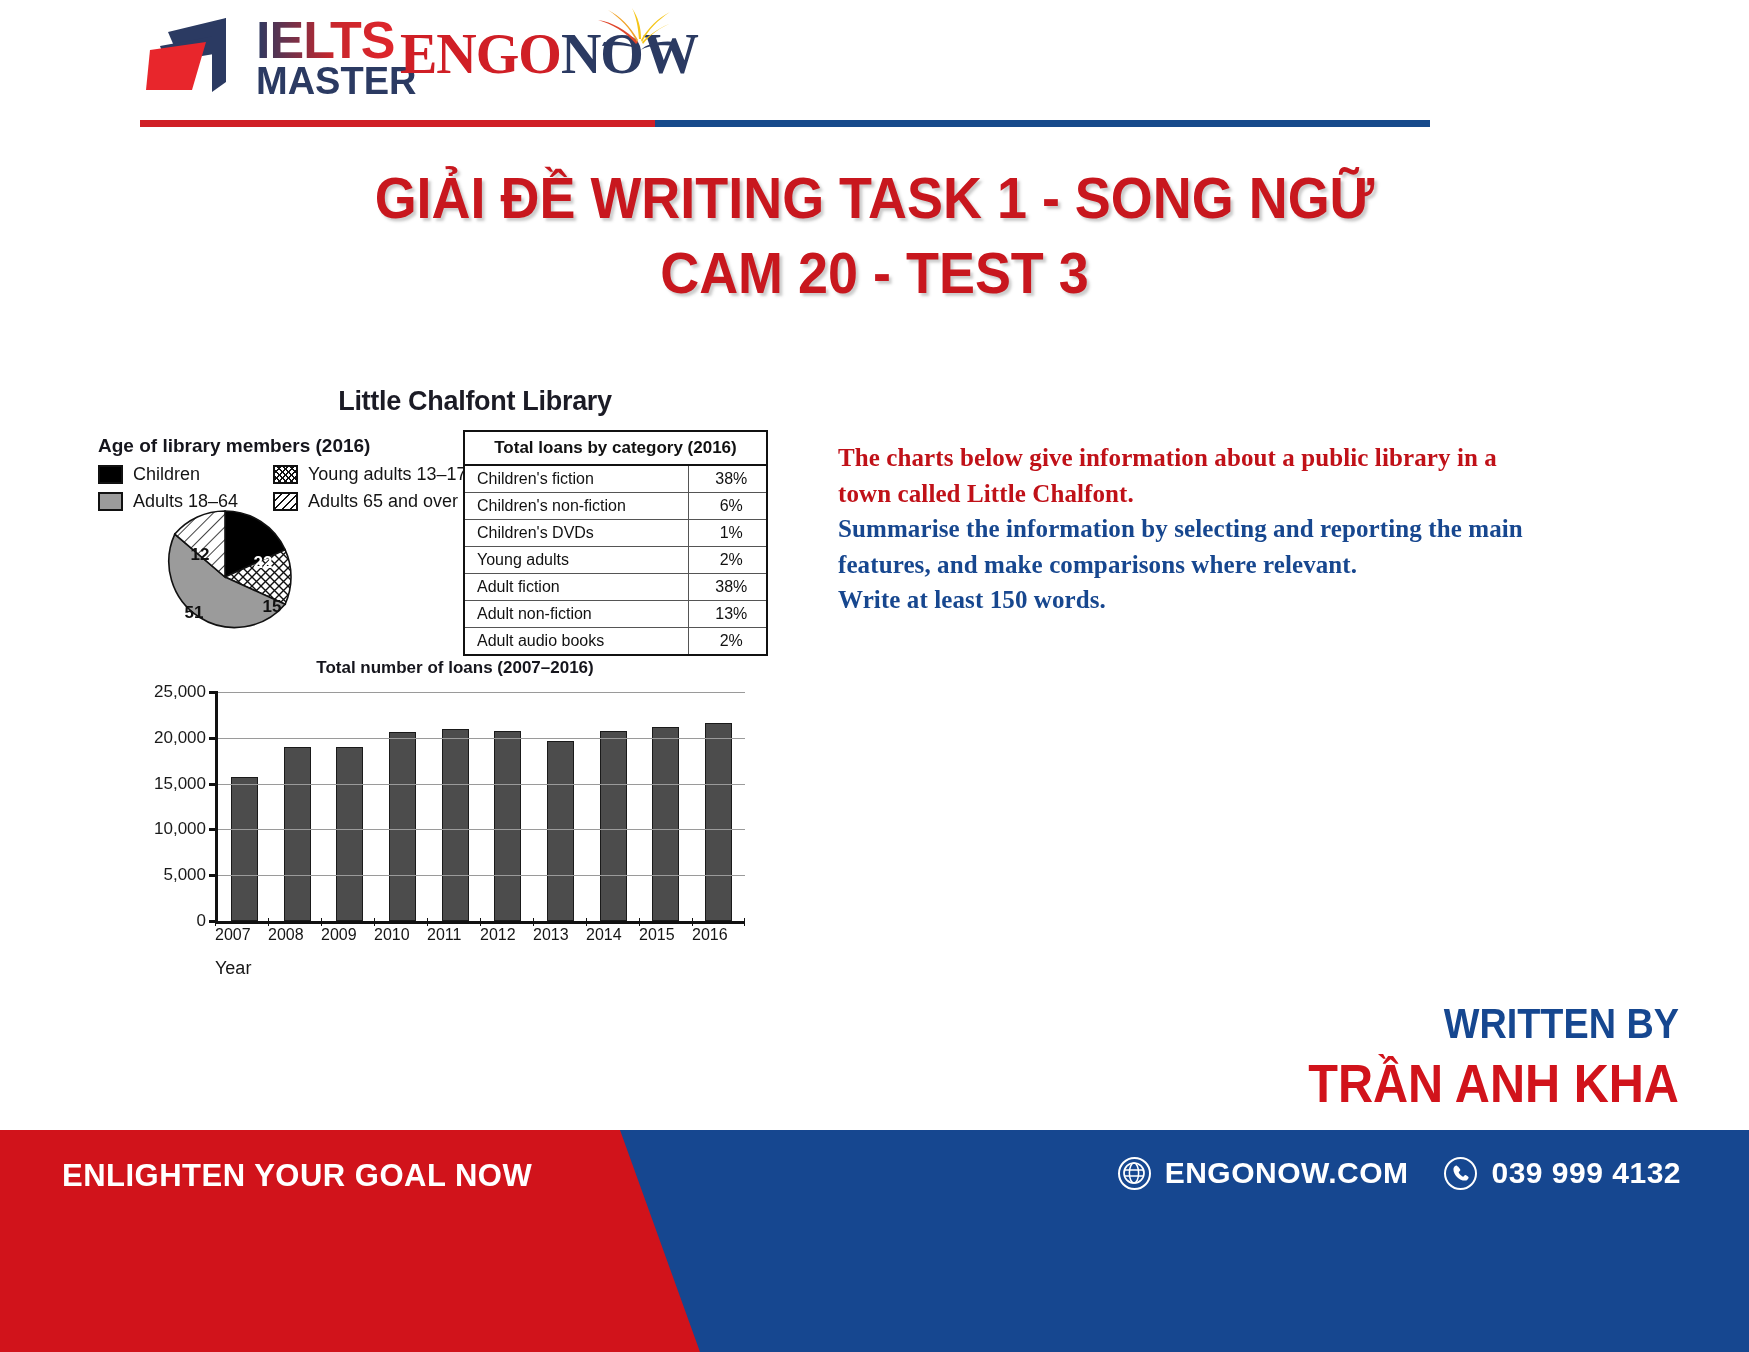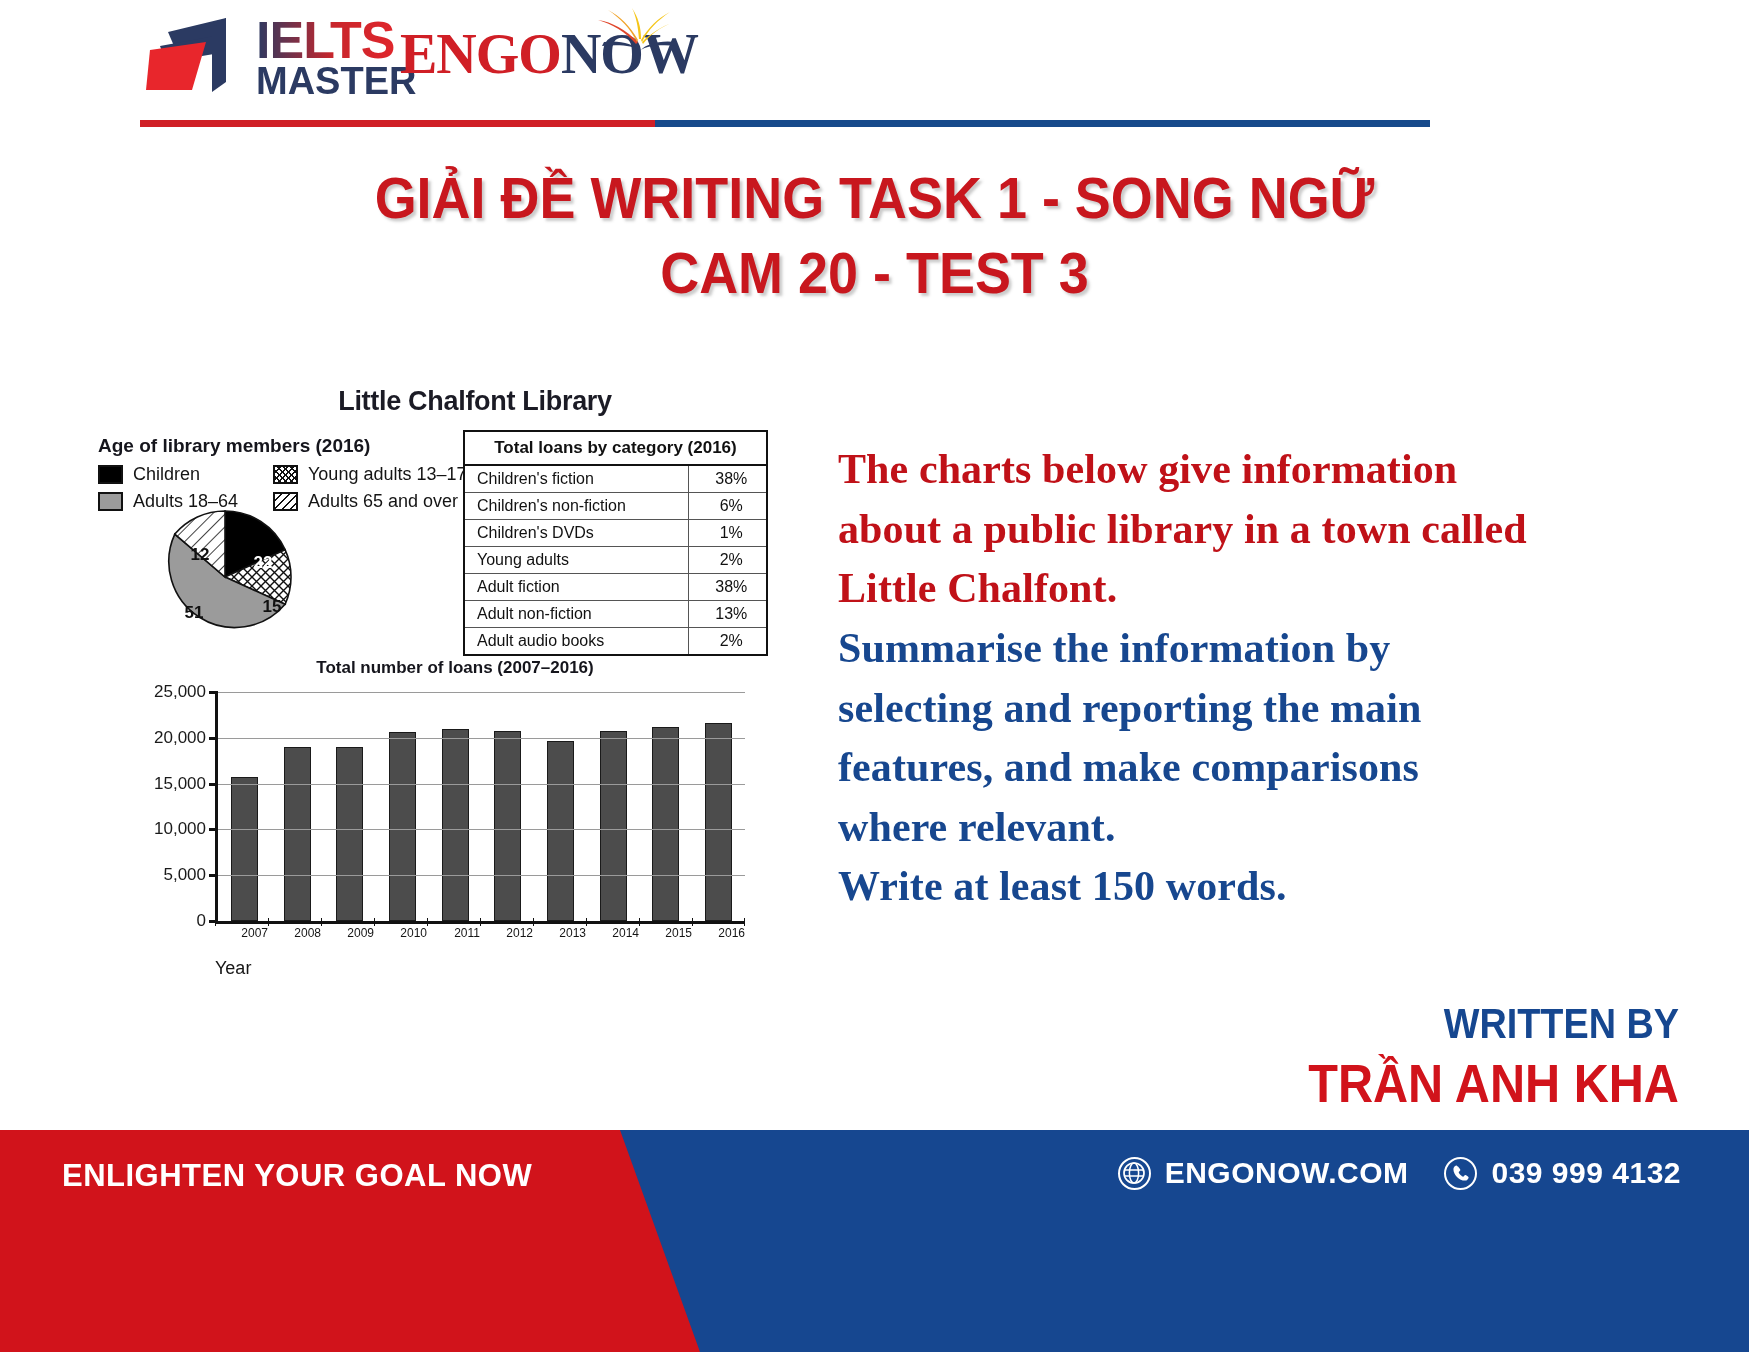--- a/index.html
+++ b/index.html
@@ -88,30 +88,30 @@
   .barchart { position: absolute; left: 10px; top: 280px; width: 680px; height: 330px; }
   .bc-title { position: absolute; left: 150px; top: 0px; width: 420px; text-align: center; font-size: 17px; font-weight: 700; color: #15151c; }
   .bc-plot { position: absolute; left: 120px; top: 34px; width: 530px; height: 232px; border-left: 3px solid #111; border-bottom: 3px solid #111; }
   .bc-grid { position: absolute; left: 0; right: 0; height: 1px; background: #9a9a9a; }
   .bc-ytick { position: absolute; right: 100%; transform: translateY(-50%); padding-right: 12px; font-size: 17px; color: #1a1a1a; white-space: nowrap; }
   .bc-tickmark { position: absolute; right: 100%; width: 9px; height: 3px; background: #111; transform: translateY(-1px); }
   .bars { position: absolute; left: 0; bottom: 0; width: 100%; height: 100%; display: flex; align-items: flex-end; }
   .bar-cell { flex: 1; display: flex; justify-content: center; align-items: flex-end; height: 100%; position: relative; }
   .bar { width: 27px; background: #4c4c4c; border: 1px solid #1a1a1a; }
   .bc-xlabels { position: absolute; left: 120px; top: 268px; width: 530px; display: flex; }
-  .bc-xlabel { flex: 1; text-align: right; font-size: 12px; color: #151515; position: relative; }
+  .bc-xlabel { flex: 1; text-align: left; font-size: 16px; color: #151515; position: relative; }
   .bc-xlabel::before { content: ""; position: absolute; left: 0; top: -8px; width: 1px; height: 8px; background: #111; }
   .bc-xlabels .bc-xlabel:last-child::after { content: ""; position: absolute; right: 0; top: -8px; width: 1px; height: 8px; background: #111; }
   .bc-xaxis-title { position: absolute; left: 120px; top: 300px; width: 530px; font-size: 18px; color: #151515; }
 
   
   .prompt { position: absolute; left: 838px; top: 440px; width: 700px; }
   .prompt p {
     font-family: "Liberation Serif", serif;
-    font-size: 42px; font-weight: 700; line-height: 1.42; letter-spacing: 0.1px;
+    font-size: 25px; font-weight: 700; line-height: 1.42; letter-spacing: 0.1px;
   }
   .p-red { color: #c01118; }
   .p-blue { color: #17478f; }
 
   .written-by {
     position: absolute; right: 70px; top: 1000px; text-align: right;
   }
   .wb-top { font-size: 42px; font-weight: 700; color: #164790; letter-spacing: 0px; transform: scaleX(0.9); transform-origin: right center; }
   .wb-name { font-size: 54px; font-weight: 700; color: #d1131b; letter-spacing: 0px; margin-top: 4px; transform: scaleX(0.9); transform-origin: right center; }
 

